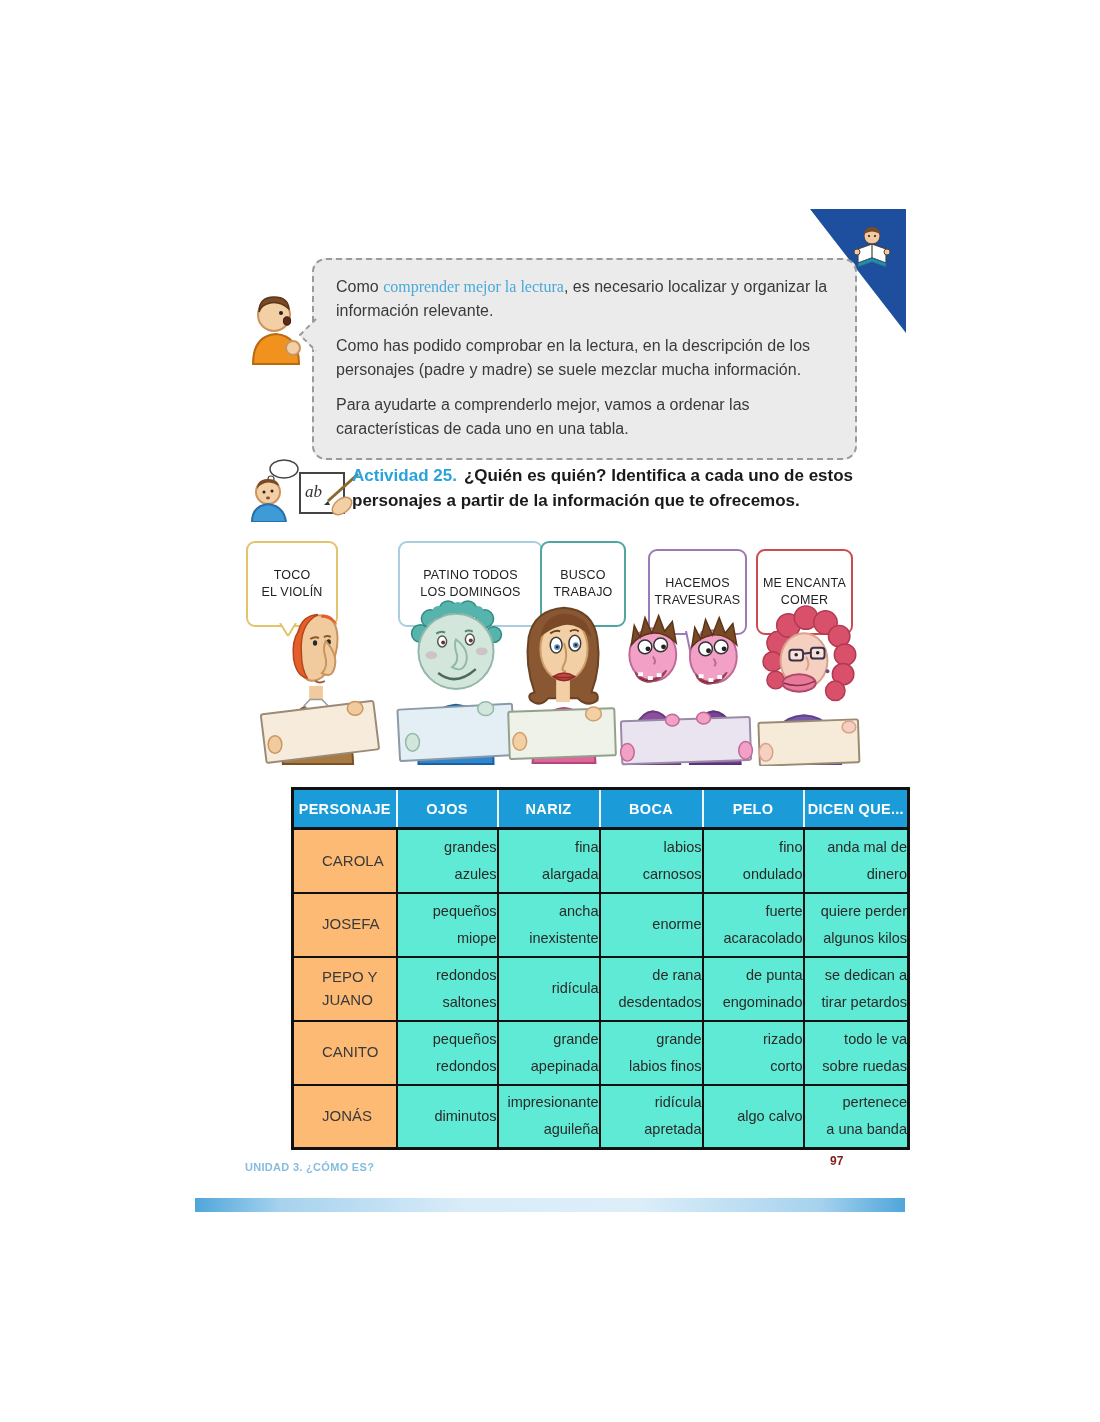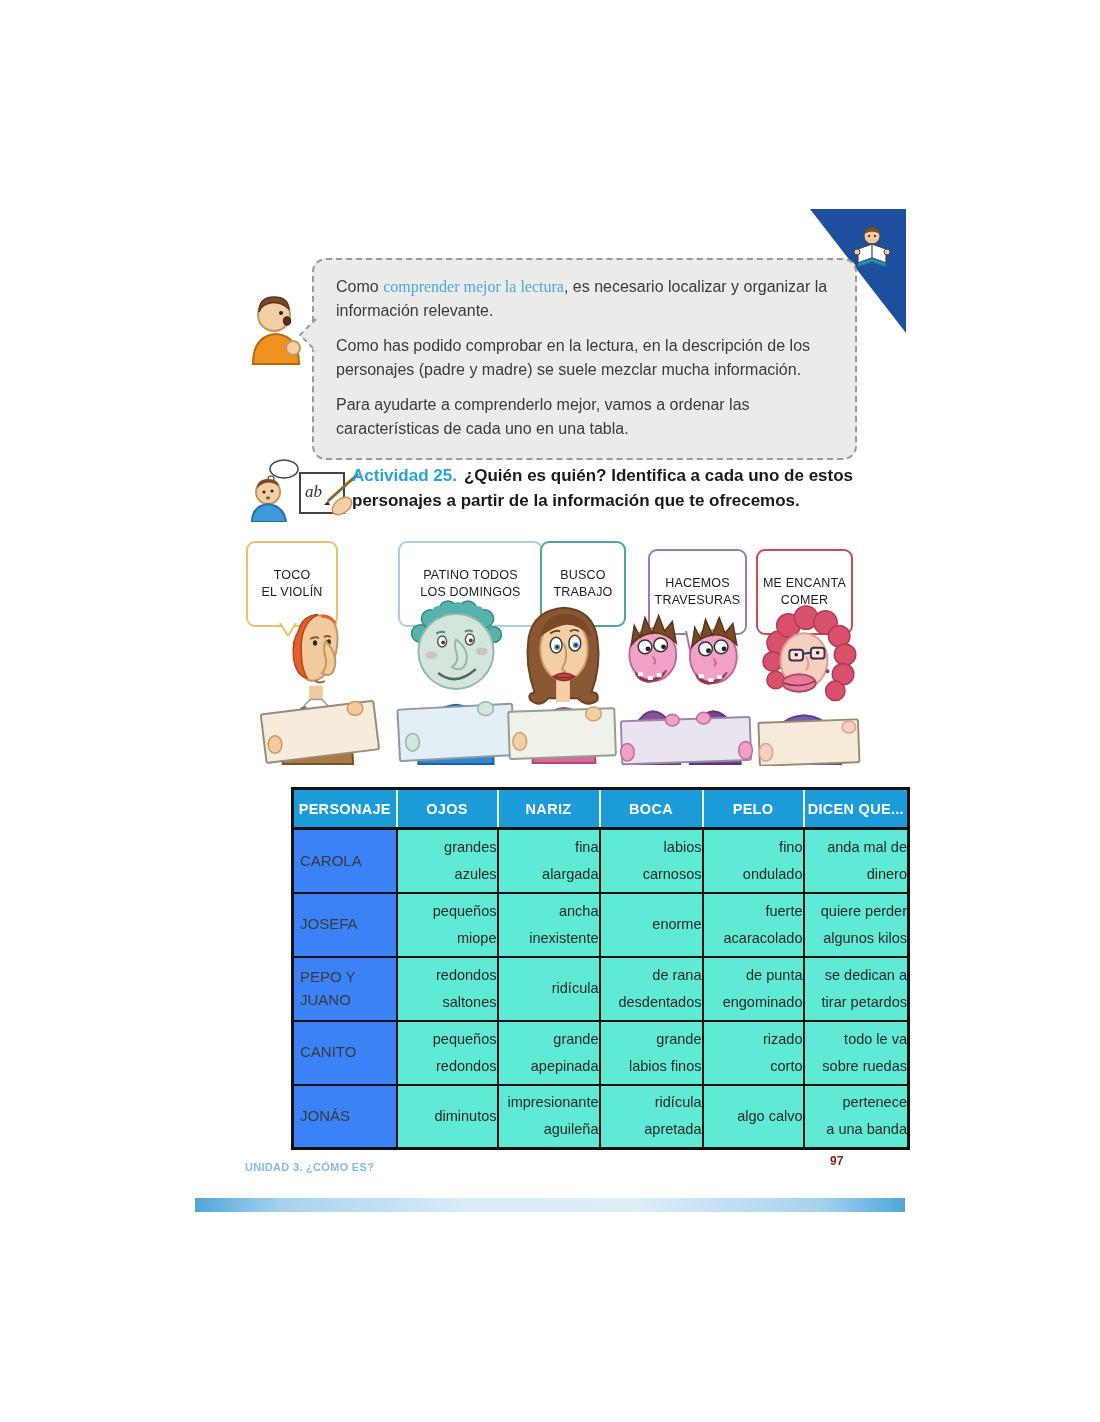--- a/index.html
+++ b/index.html
@@ -49,21 +49,21 @@
     height:40px; border-top:3px solid #111; border-bottom:3px solid #111;
     border-left:2px solid #eef7fc; border-right:2px solid #eef7fc; text-align:center;
   }
   .char-table th:first-child { border-left:3px solid #111; }
   .char-table th:last-child { border-right:3px solid #111; }
   .char-table td {
     border:2px solid #111; height:64px; background:#5eead4; text-align:right;
     font-size:14.5px; color:#2a2a2a; line-height:1.85; white-space:pre-line; vertical-align:middle;
   }
   .char-table td.rowlabel {
-    background:#3b82f6; text-align:left; padding-left:6px; font-size:15px; color:#3a3a3a; line-height:1.5;
+    background:#fdba74; text-align:left; padding-left:28px; font-size:15px; color:#3a3a3a; line-height:1.5;
   }
   .char-table tr td:first-child { border-left:3px solid #111; }
   .char-table tr td:last-child { border-right:3px solid #111; }
   .char-table tr:last-child td { border-bottom:3px solid #111; }
 
   
   .footer-unit { position:absolute; left:245px; top:1161px; font-size:11px; font-weight:bold; color:#85bcdf; letter-spacing:.3px; }
   .page-number { position:absolute; left:830px; top:1154px; font-size:12px; font-weight:bold; color:#7f1d1d; }
   .footer-bar { position:absolute; left:195px; top:1198px; width:710px; height:14px;
     background:linear-gradient(90deg,#4fa6da 0%,#a6d2ee 12%,#d9ecf8 38%,#ddeef9 62%,#a6d2ee 88%,#4fa6da 100%); }

